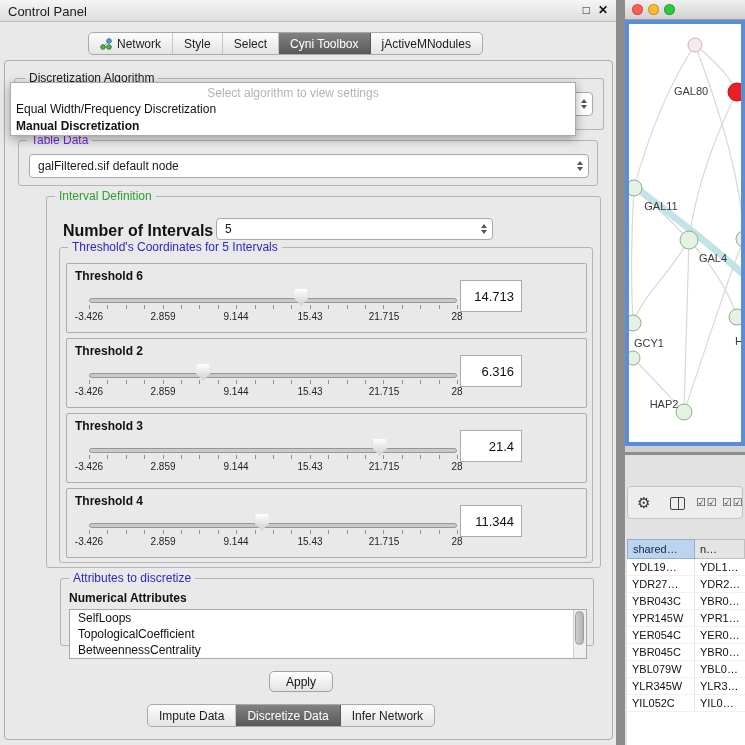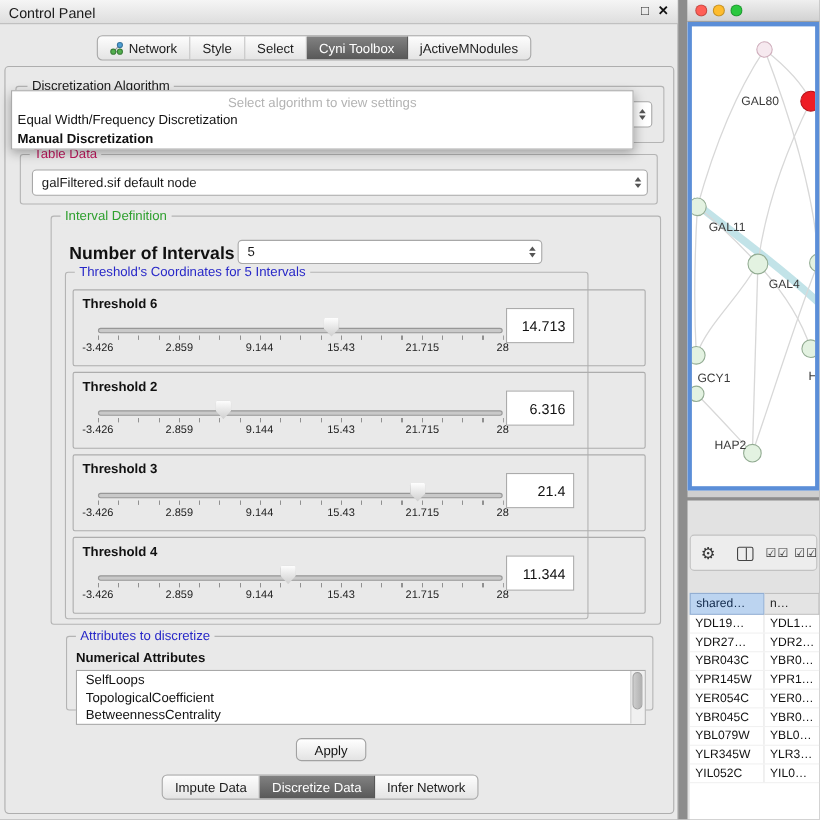--- a/index.html
+++ b/index.html
@@ -39,29 +39,29 @@
   .stepper .up{border-bottom:4px solid #555}
   .stepper .down{border-top:4px solid #555}
 
   #popup{position:absolute;left:10px;top:82px;width:566px;height:54px;background:#fff;
        border:1px solid #ababab;box-shadow:0 3px 10px rgba(0,0,0,.35);z-index:40}
   .popup-prompt{margin-top:2px;text-align:center;font-size:12px;color:#b3b3b3;height:16px;line-height:16px}
   .popup-item{font-size:12px;color:#111;padding:0 5px;height:17px;line-height:17px}
   .popup-item.b{font-weight:bold}
 
   #td-group{left:18px;top:140px;width:580px;height:46px}
-  #td-title{left:8px;color:#be185d}
+  #td-title{left:8px;color:#6d28d9}
   #td-combo{left:10px;top:13px;width:560px;height:24px}
 
   #int-group{left:46px;top:196px;width:555px;height:372px}
   #int-title{left:8px;color:#2fa02f}
   #ni-label{position:absolute;left:16px;top:25px;font-size:16px;font-weight:bold;color:#111}
   #ni-combo{left:169px;top:21px;width:277px;height:22px}
 
-  #th-group{position:absolute;left:12px;top:50px;width:476px;height:316px;border:1px solid #b4b4b4;border-radius:3px}
+  #th-group{position:absolute;left:12px;top:50px;width:534px;height:316px;border:1px solid #b4b4b4;border-radius:3px}
   #th-title{left:8px;color:#2828c8}
 
   .thp{position:absolute;left:6px;width:521px;height:70px;border:1px solid #adadad;border-radius:2px}
   .thp .tlabel{position:absolute;left:8px;top:5px;font-size:12px;font-weight:bold;color:#111}
   .track{position:absolute;left:22px;top:34px;width:368px;height:5px;background:#c9c9c9;
        border:1px solid #979797;border-radius:3px}
   .ticks{position:absolute;left:22px;top:41px;width:369px;height:4px;
        background:repeating-linear-gradient(90deg,#909090 0 1px,transparent 1px 18.4px)}
   .thumb{position:absolute;top:25px;width:14px;height:17px;background:linear-gradient(#fefefe,#cfcfcf);
        clip-path:polygon(8% 0,92% 0,100% 14%,100% 55%,50% 100%,0 55%,0 14%);

